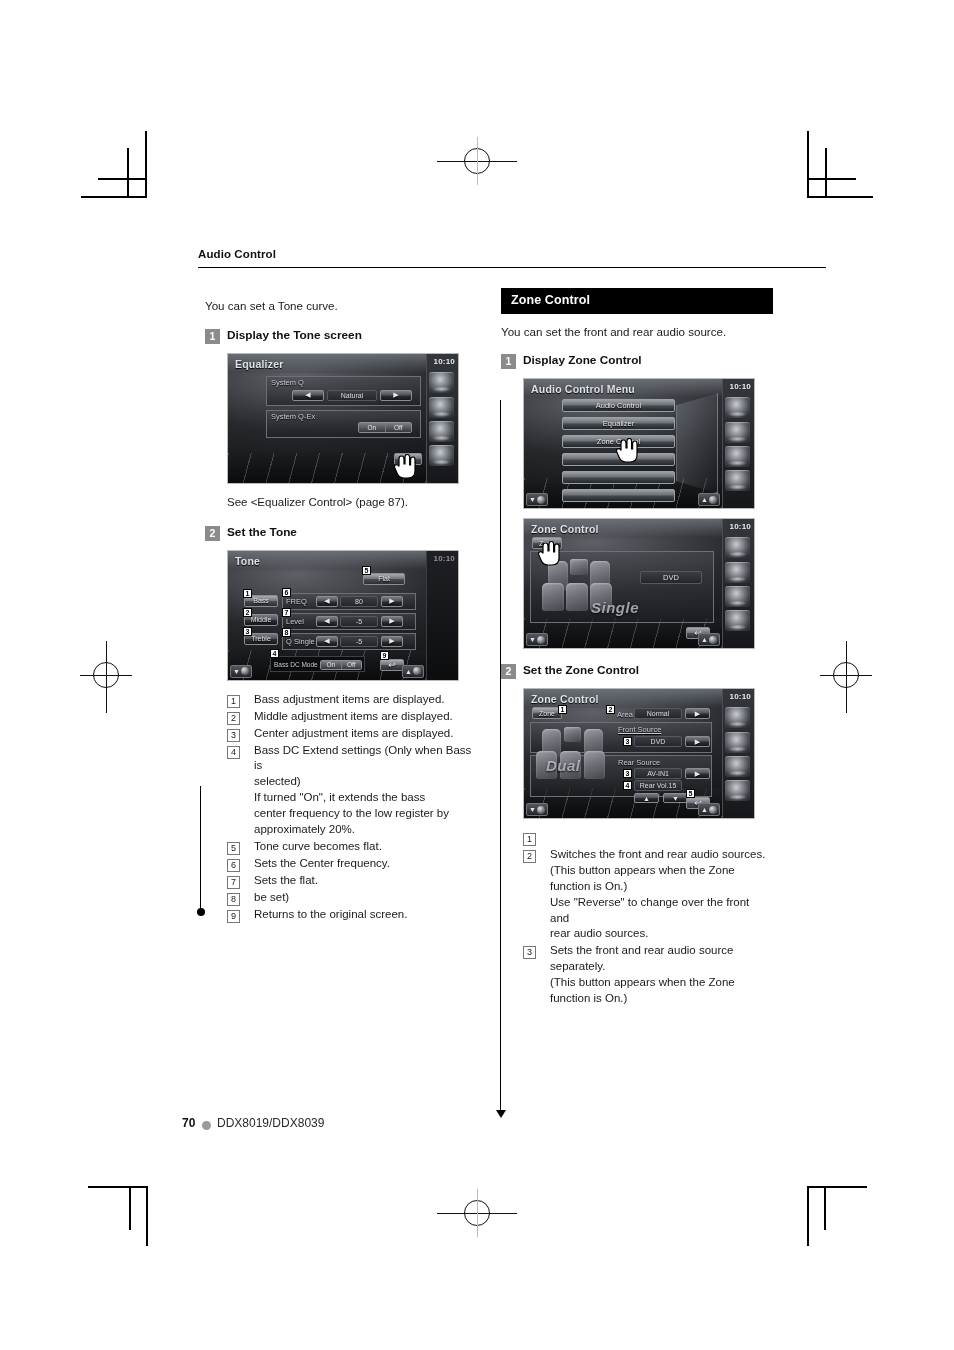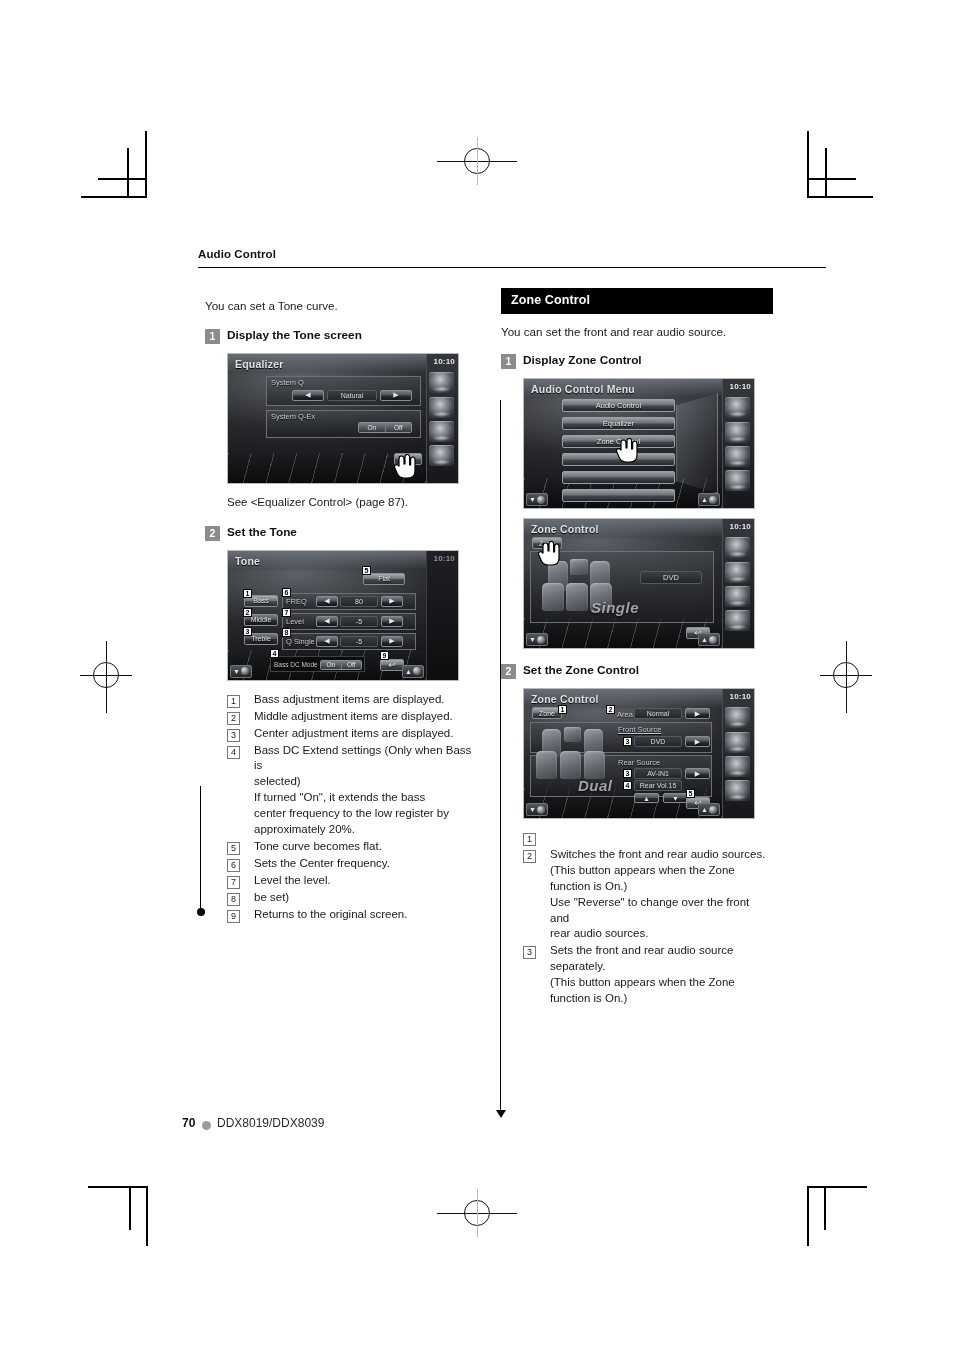--- a/index.html
+++ b/index.html
@@ -462,21 +462,21 @@
       </div>
       <div class="ex-row">
         <div class="ex-num">6</div>
         <div class="ex-text">
           <span class="sub">Sets the Center frequency.</span>
         </div>
       </div>
       <div class="ex-row">
         <div class="ex-num">7</div>
         <div class="ex-text">
-          <span class="sub">Level the level.</span>
+          <span class="sub">Sets the flat.</span>
         </div>
       </div>
       <div class="ex-row">
         <div class="ex-num">8</div>
         <div class="ex-text">
           <span class="sub">be set)</span>
         </div>
       </div>
       <div class="ex-row">
         <div class="ex-num">9</div>
@@ -618,21 +618,21 @@
       <div class="btn" style="left:139px; top:104px; width:25px; height:10px;">▼</div>
 
       <div class="seats" style="left:10px; top:36px; width:90px; height:66px;">
         <div class="seat" style="left:8px; top:4px; width:19px; height:28px;"></div>
         <div class="seat" style="left:50px; top:4px; width:19px; height:28px;"></div>
         <div class="seat" style="left:30px; top:2px; width:17px; height:15px; border-radius:3px;"></div>
         <div class="seat" style="left:2px; top:26px; width:21px; height:28px;"></div>
         <div class="seat" style="left:26px; top:26px; width:21px; height:28px;"></div>
         <div class="seat" style="left:50px; top:26px; width:21px; height:28px;"></div>
       </div>
-      <div class="zone-word" style="left:22px; top:88px;margin-left:32px;">Dual</div>
+      <div class="zone-word" style="left:22px; top:68px;">Dual</div>
 
       <div class="btn light" style="left:162px; top:108px; width:24px; height:12px; font-size:9px;">↩</div>
       <div class="callout" style="left:162px; top:100px;">5</div>
 
       <div class="dev-corner dc-left">
         <span>▼</span>
           <span class="knob"></span>
       </div>
       <div class="dev-corner dc-right" style="right:34px;">
         <span>▲</span>

